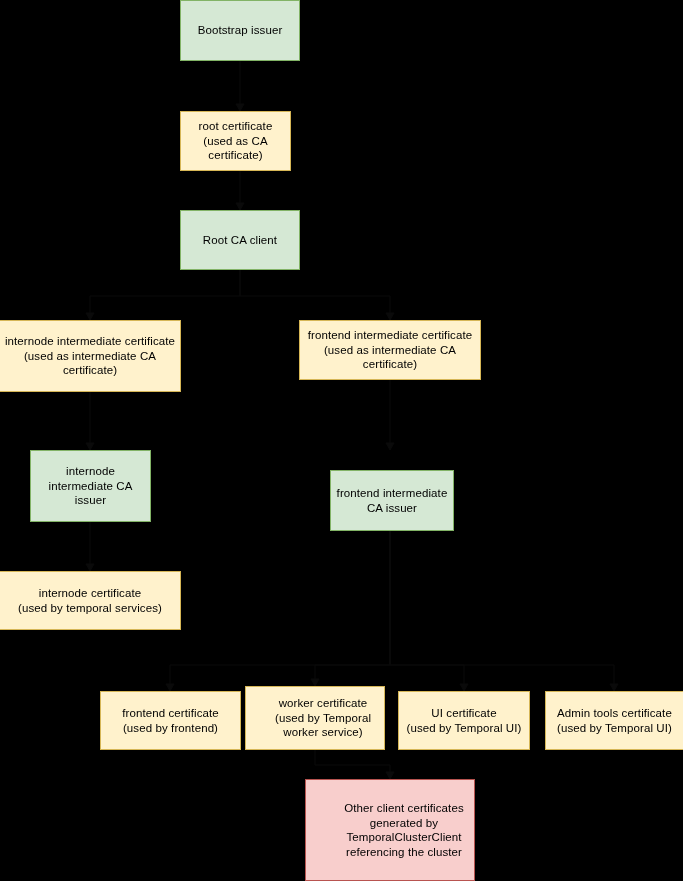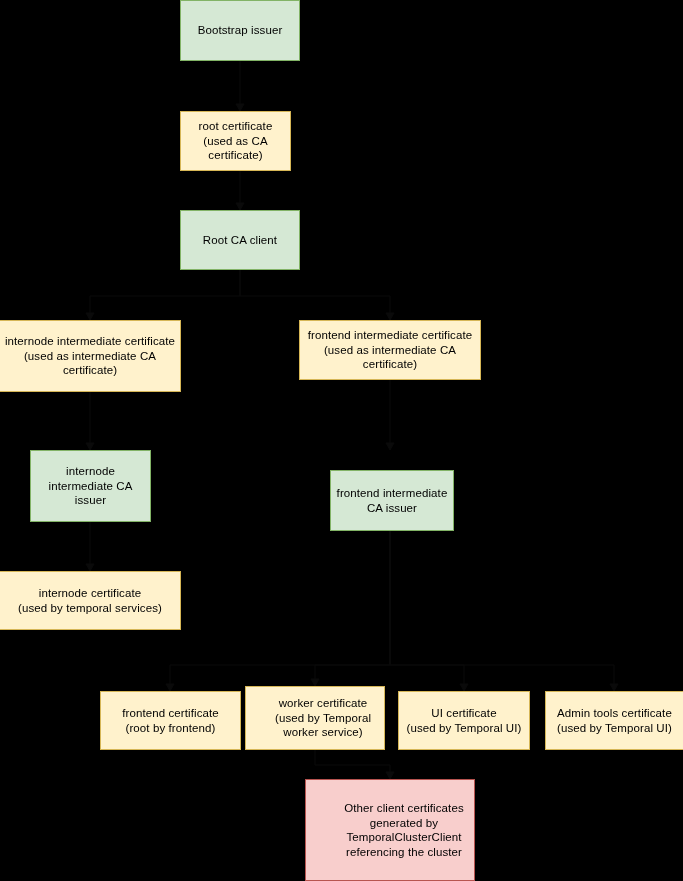--- a/index.html
+++ b/index.html
@@ -139,21 +139,21 @@
 CA issuer</span>
   </div>
 
   <div class="node cert" style="left:-1px; top:571px; width:182px; height:59px;">
     <span>internode certificate
 (used by temporal services)</span>
   </div>
 
   <div class="node cert" style="left:100px; top:691px; width:141px; height:59px;">
     <span>frontend certificate
-(root by frontend)</span>
+(used by frontend)</span>
   </div>
 
   <div class="node cert" style="left:245px; top:686px; width:140px; height:64px;padding-left:20px;">
     <span>worker certificate
 (used by Temporal
 worker service)</span>
   </div>
 
   <div class="node cert" style="left:398px; top:691px; width:132px; height:59px;">
     <span>UI certificate

